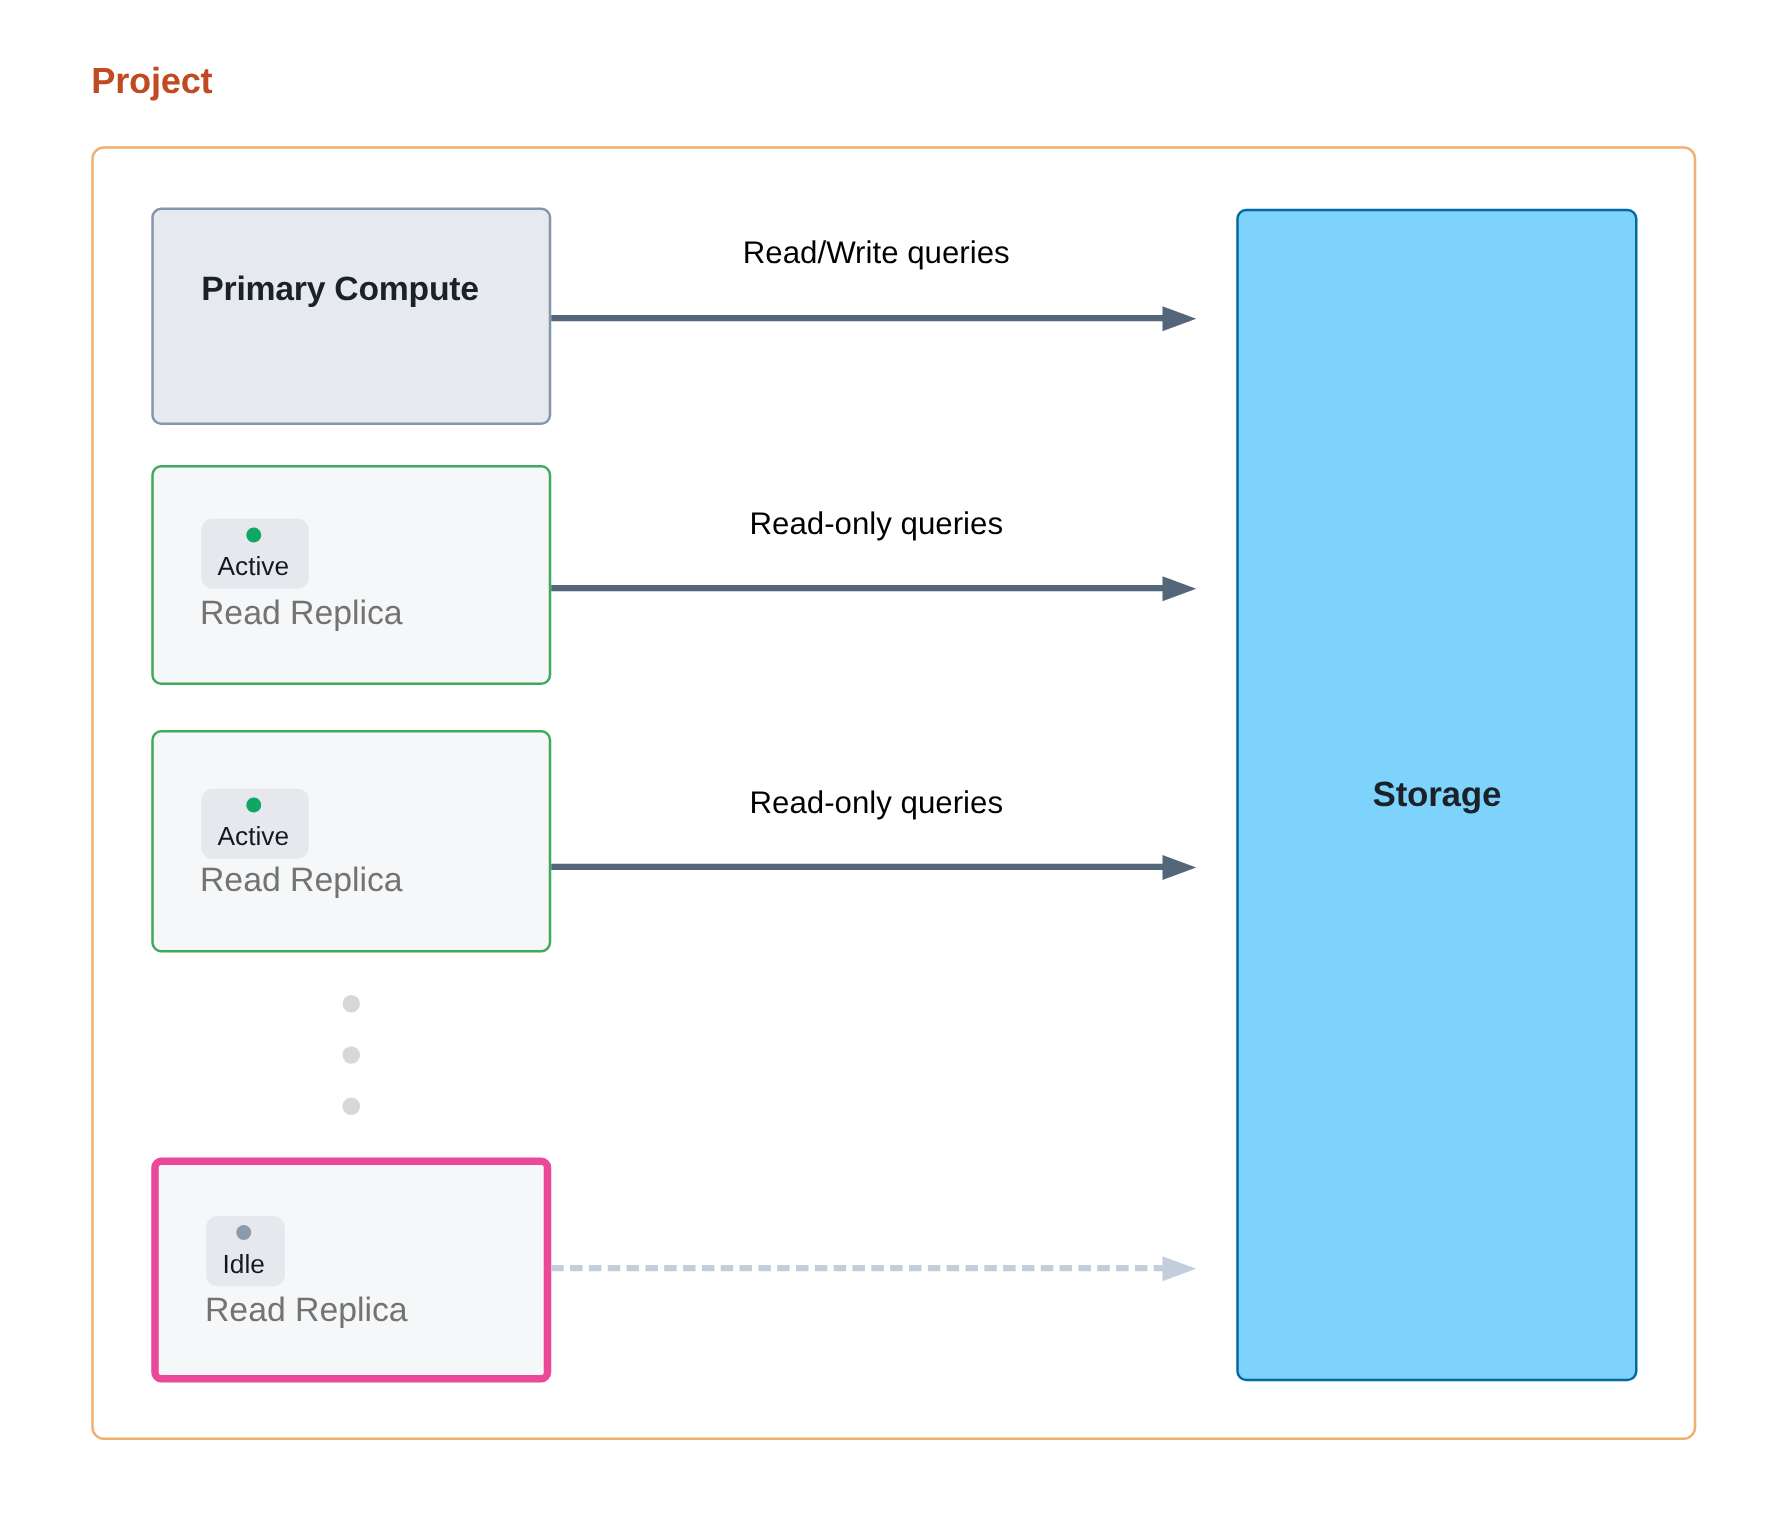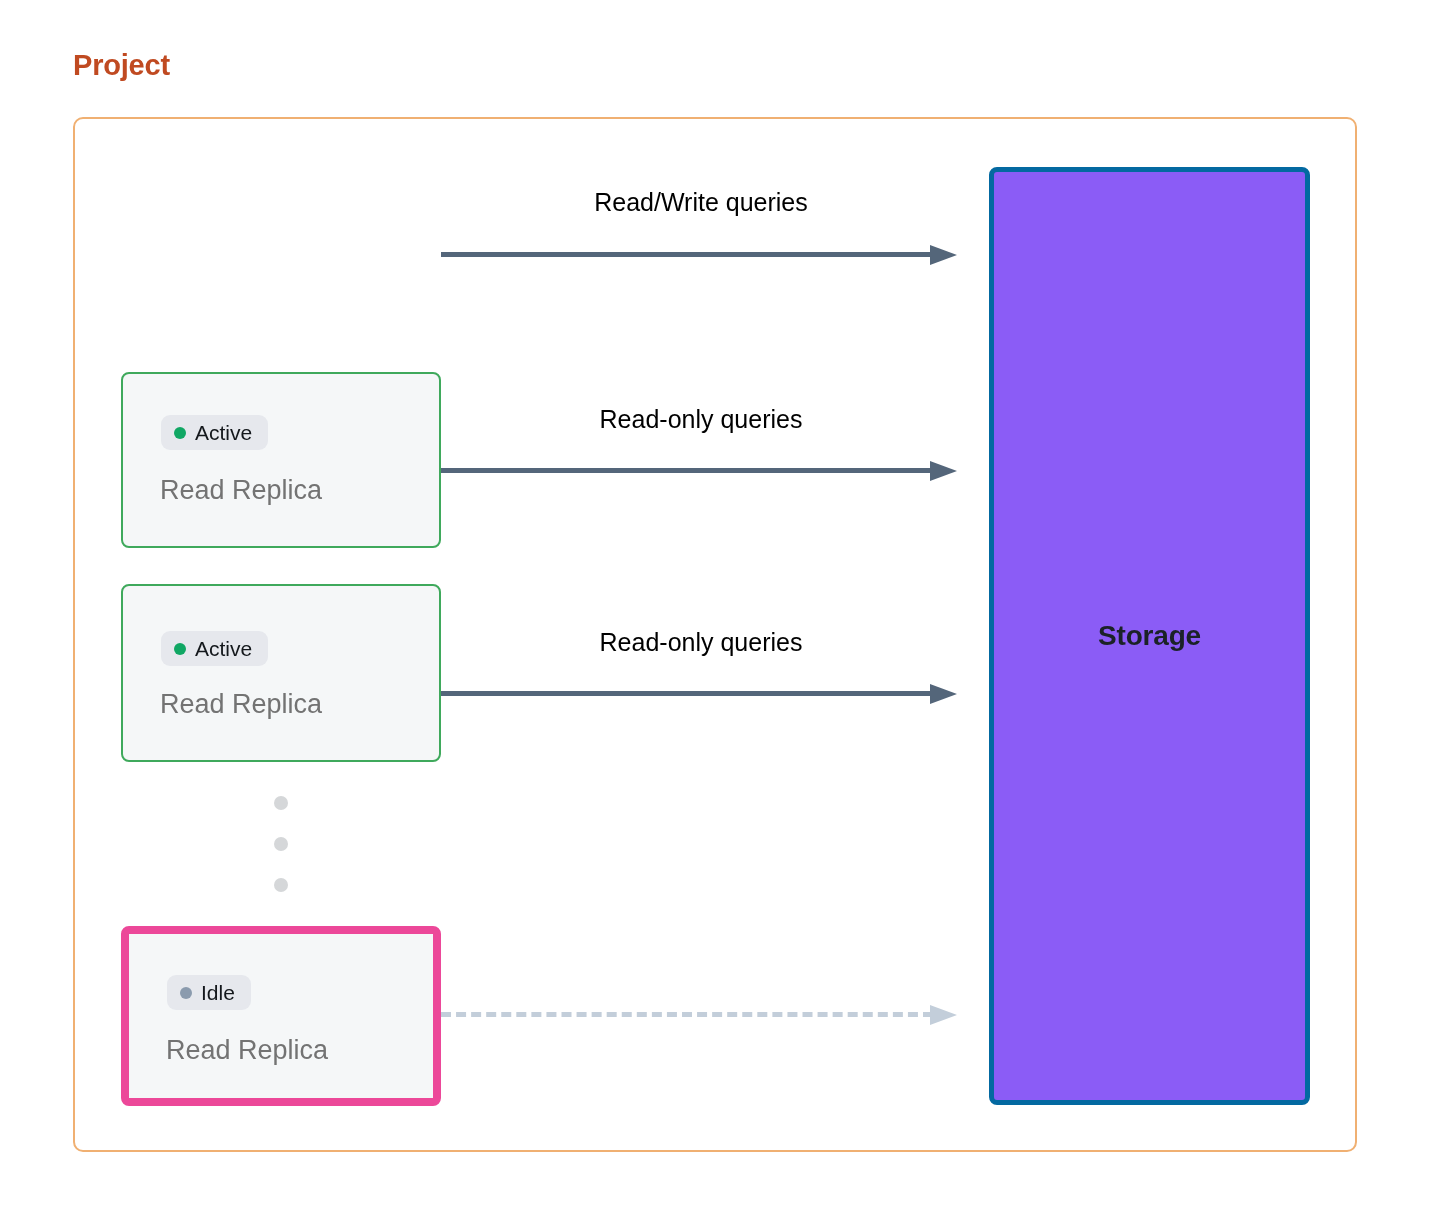--- a/index.html
+++ b/index.html
@@ -67,21 +67,21 @@
     left: 121px;
     width: 320px;
     background: #f5f7f8;
   }
 
   .node-replica.active {
     border: 2px solid #3fa95c;
   }
 
   .node-replica.idle {
-    border: 8px solid #ec4899;
+    border: 6px solid #ec4899;
   }
 
   .replica-1 { top: 372px;  height: 176px; }
   .replica-2 { top: 584px;  height: 178px; }
   .replica-3 { top: 926px;  height: 180px; }
 
   .node-primary-label {
     position: absolute;
     left: 38px;
     top: 45px;
@@ -96,20 +96,21 @@
   
   .status-badge {
     position: absolute;
     left: 38px;
     display: inline-flex;
     align-items: center;
     gap: 9px;
     padding: 7px 16px 7px 13px;
     border-radius: 9px;
     background: #e6e8ed;
+    flex-direction: column;
   }
   .replica-1 .status-badge { top: 41px; }
   .replica-2 .status-badge { top: 45px; }
   .replica-3 .status-badge { top: 41px; }
 
   .status-dot {
     width: 12px;
     height: 12px;
     border-radius: 50%;
     flex: 0 0 auto;
@@ -135,22 +136,22 @@
   .replica-1 .node-replica-label { top: 100px; }
   .replica-2 .node-replica-label { top: 102px; }
   .replica-3 .node-replica-label { top: 100px; }
 
   
   .node-storage {
     left: 989px;
     top: 167px;
     width: 321px;
     height: 938px;
-    background: #8b5cf6;
-    border: 5px solid #0369a1;
+    background: #7dd3fc;
+    border: 2px solid #0369a1;
   }
   .storage-label {
     position: absolute;
     left: 0;
     right: 0;
     top: 0;
     bottom: 0;
     display: flex;
     align-items: center;
     justify-content: center;
@@ -236,20 +237,23 @@
 </style>
 </head>
 <body>
 
 <div id="page">
 
   <div class="page-title">Project</div>
 
   <div class="project-container"></div>
 
+  <div class="node node-primary">
+    <div class="node-primary-label">Primary Compute</div>
+  </div>
 
   <div class="node node-replica active replica-1">
     <div class="status-badge">
       <span class="status-dot green"></span>
       <span class="status-text">Active</span>
     </div>
     <div class="node-replica-label">Read Replica</div>
   </div>
 
   <div class="node node-replica active replica-2">

